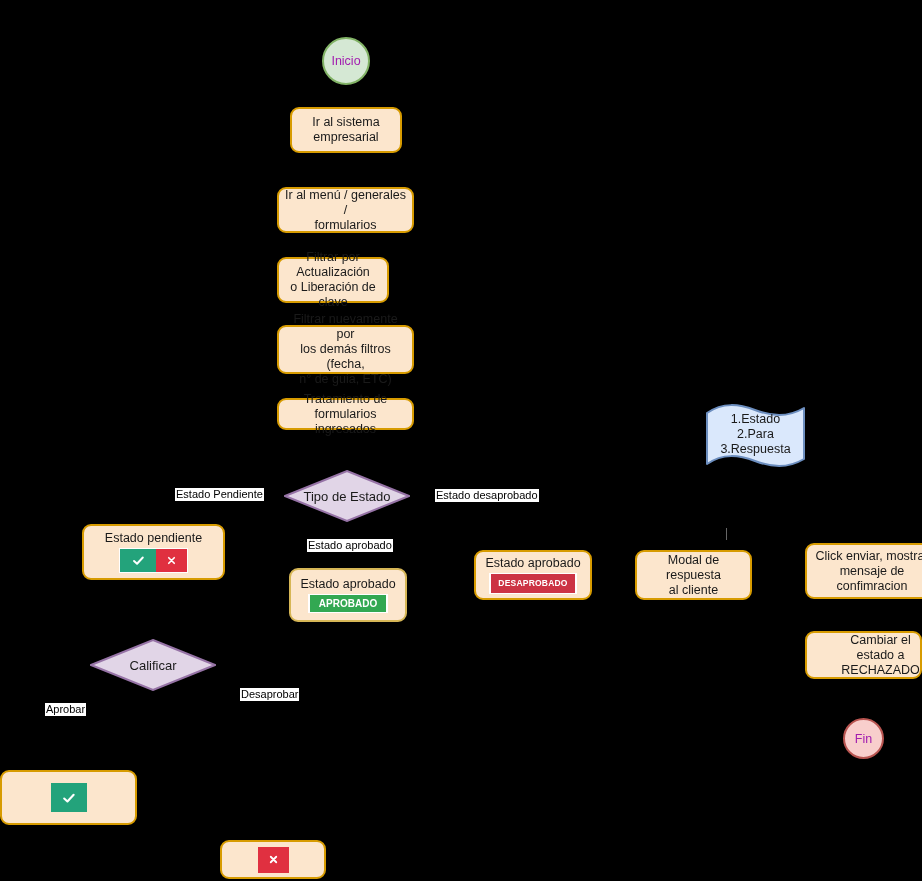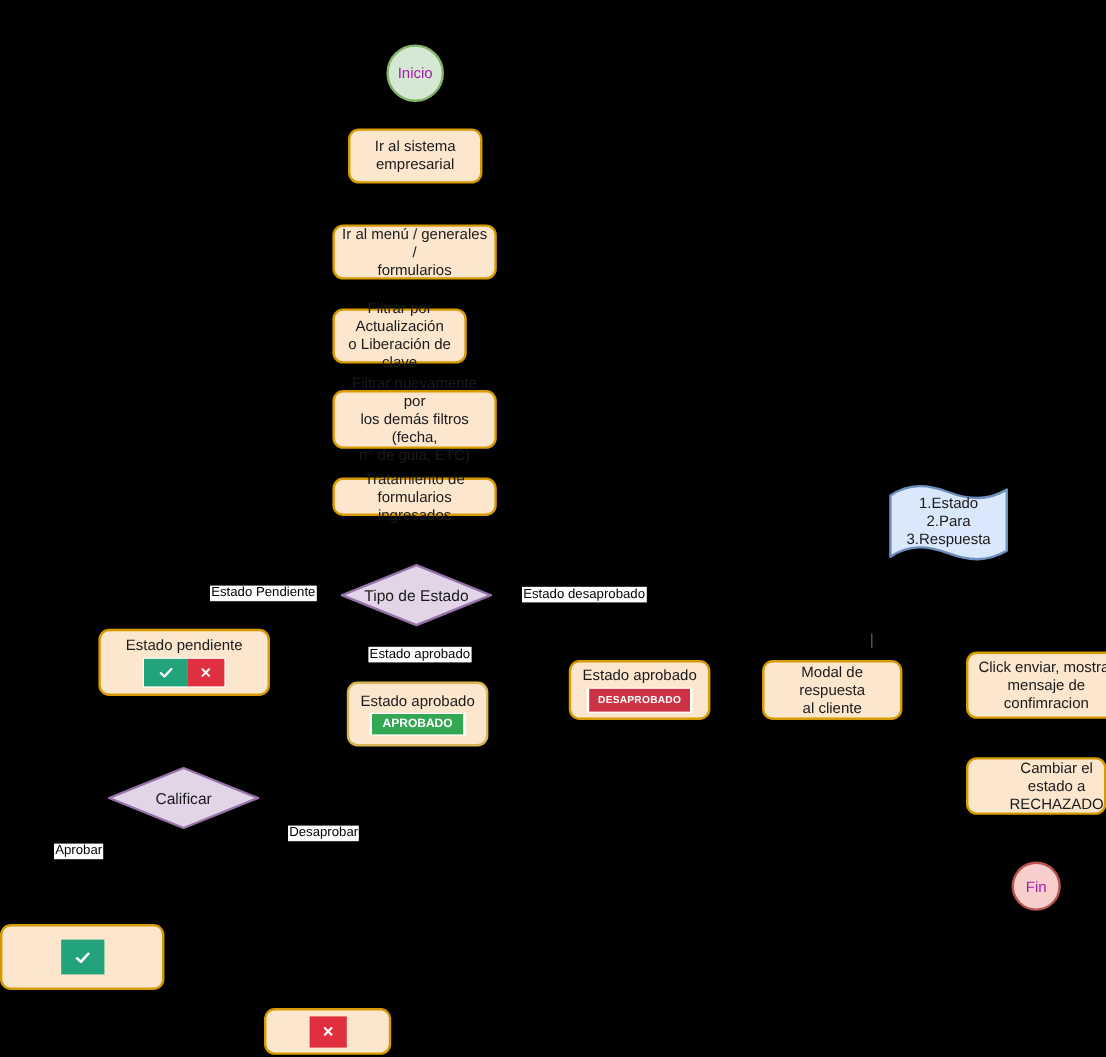--- a/index.html
+++ b/index.html
@@ -133,21 +133,21 @@
 
   <div class="node decision" style="left:90px;top:639px;width:126px;height:52px;">
     <svg width="126" height="52" viewBox="0 0 126 52" aria-hidden="true">
       <polygon points="63,1 125,26 63,51 1,26" fill="#e1d5e7" stroke="#9673a6" stroke-width="2"></polygon>
     </svg>
     <div class="dlabel">
         <span>Calificar</span>
       </div>
   </div>
 
-  <div class="banner" style="left:740px;top:403px;width:101px;height:66px;">
+  <div class="banner" style="left:705px;top:403px;width:101px;height:66px;">
     <svg width="101" height="66" viewBox="0 0 101 66" aria-hidden="true">
       <path d="M2,10 C18,-1 34,1 50,7 C66,13 82,15 99,5 L99,56 C82,66 66,64 50,58 C34,52 18,50 2,61 Z" fill="#dae8fc" stroke="#6c8ebf" stroke-width="2" stroke-linejoin="round"></path>
     </svg>
     <div class="btext"><span>1.Estado
 2.Para
 3.Respuesta</span></div>
   </div>
 
   <div class="node process" style="left:82px;top:524px;width:143px;height:56px;padding:4px 6px;">
     <div class="stack">

